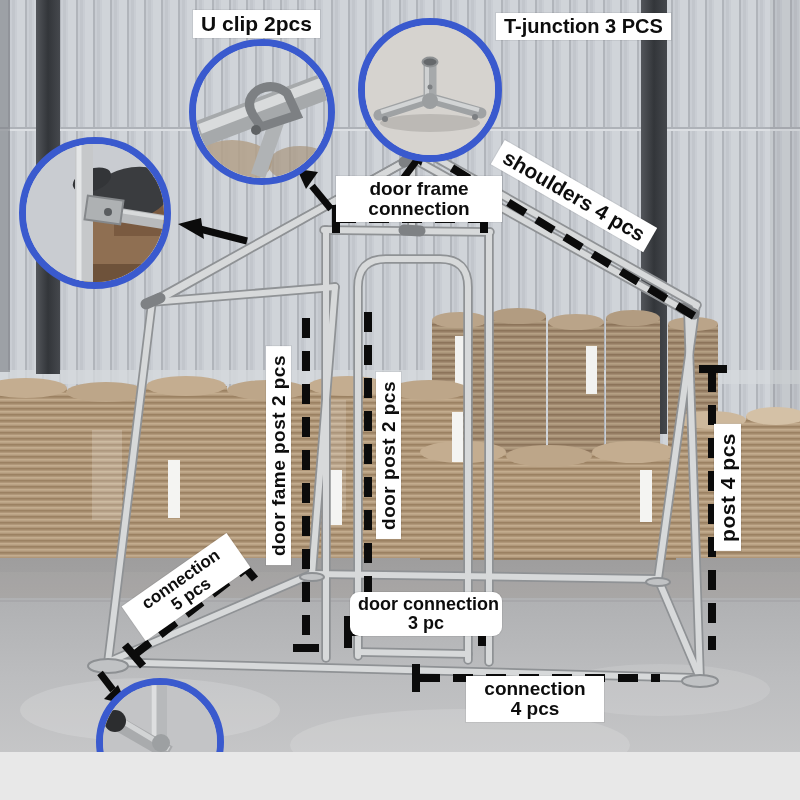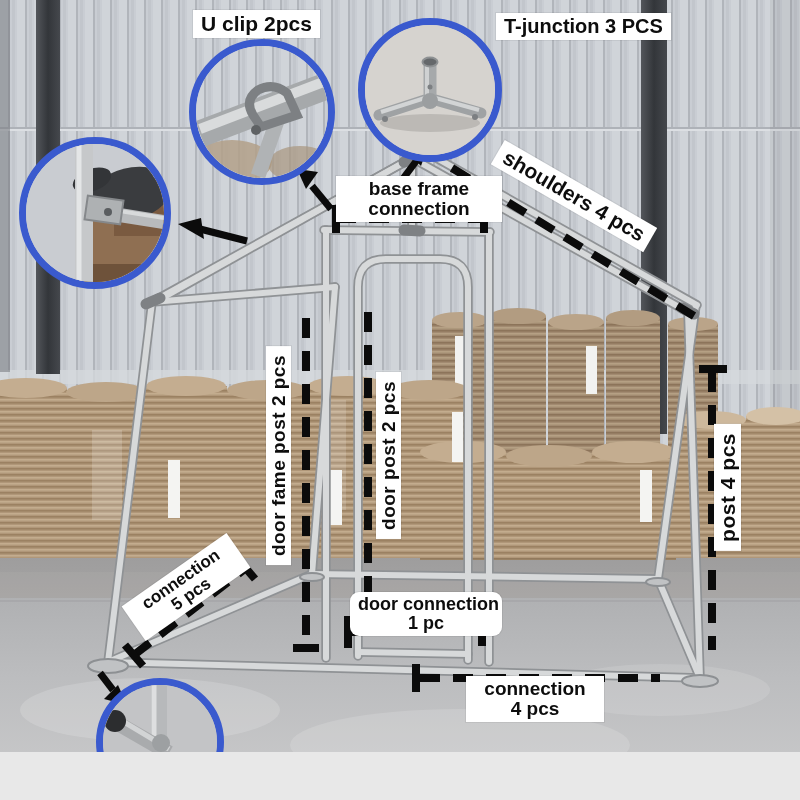--- a/index.html
+++ b/index.html
@@ -329,40 +329,40 @@
       <circle cx="82" cy="90" r="3" fill="#737678"></circle>
     </svg>
   </div>
 
   <div class="lbl" style="left:193px;top:10px;font-size:21px;">U clip 2pcs</div>
 
   <div class="lbl" style="left:496px;top:13px;font-size:20px;text-align:center;">T-junction 3 PCS</div>
 
 
   <div class="lbl" style="left:336px;top:176px;width:150px;font-size:19px;">
-    <span class="ln">base frame</span>
+    <span class="ln">door frame</span>
     <span class="ln">connection</span>
   </div>
 
   <div class="lbl" style="left:486px;top:182px;font-size:21px;transform:rotate(30deg);transform-origin:center;">shoulders 4 pcs</div>
 
   <div class="lbl vlbl" style="left:266px;top:346px;font-size:19px;">door fame post 2 pcs</div>
 
   <div class="lbl vlbl" style="left:376px;top:372px;font-size:19px;">door post 2 pcs</div>
 
   <div class="lbl vlbl" style="left:714px;top:424px;font-size:21px;">post 4 pcs</div>
 
   <div class="lbl" style="left:122px;top:566px;width:112px;font-size:17px;transform:rotate(-35deg);transform-origin:center;">
     <span class="ln">connection</span>
     <span class="ln">5 pcs</span>
   </div>
 
   <div class="lbl" style="left:350px;top:592px;width:136px;font-size:18px;border-radius:9px;">
     <span class="ln">door connection</span>
-    <span class="ln">1 pc</span>
+    <span class="ln">3 pc</span>
   </div>
 
   <div class="lbl" style="left:466px;top:676px;width:122px;font-size:19px;">
     <span class="ln">connection</span>
     <span class="ln">4 pcs</span>
   </div>
 
   <div class="lbl" style="left:0px;top:758px;width:142px;font-size:19px;">
     <span class="ln">4 pcs</span>
   </div>

